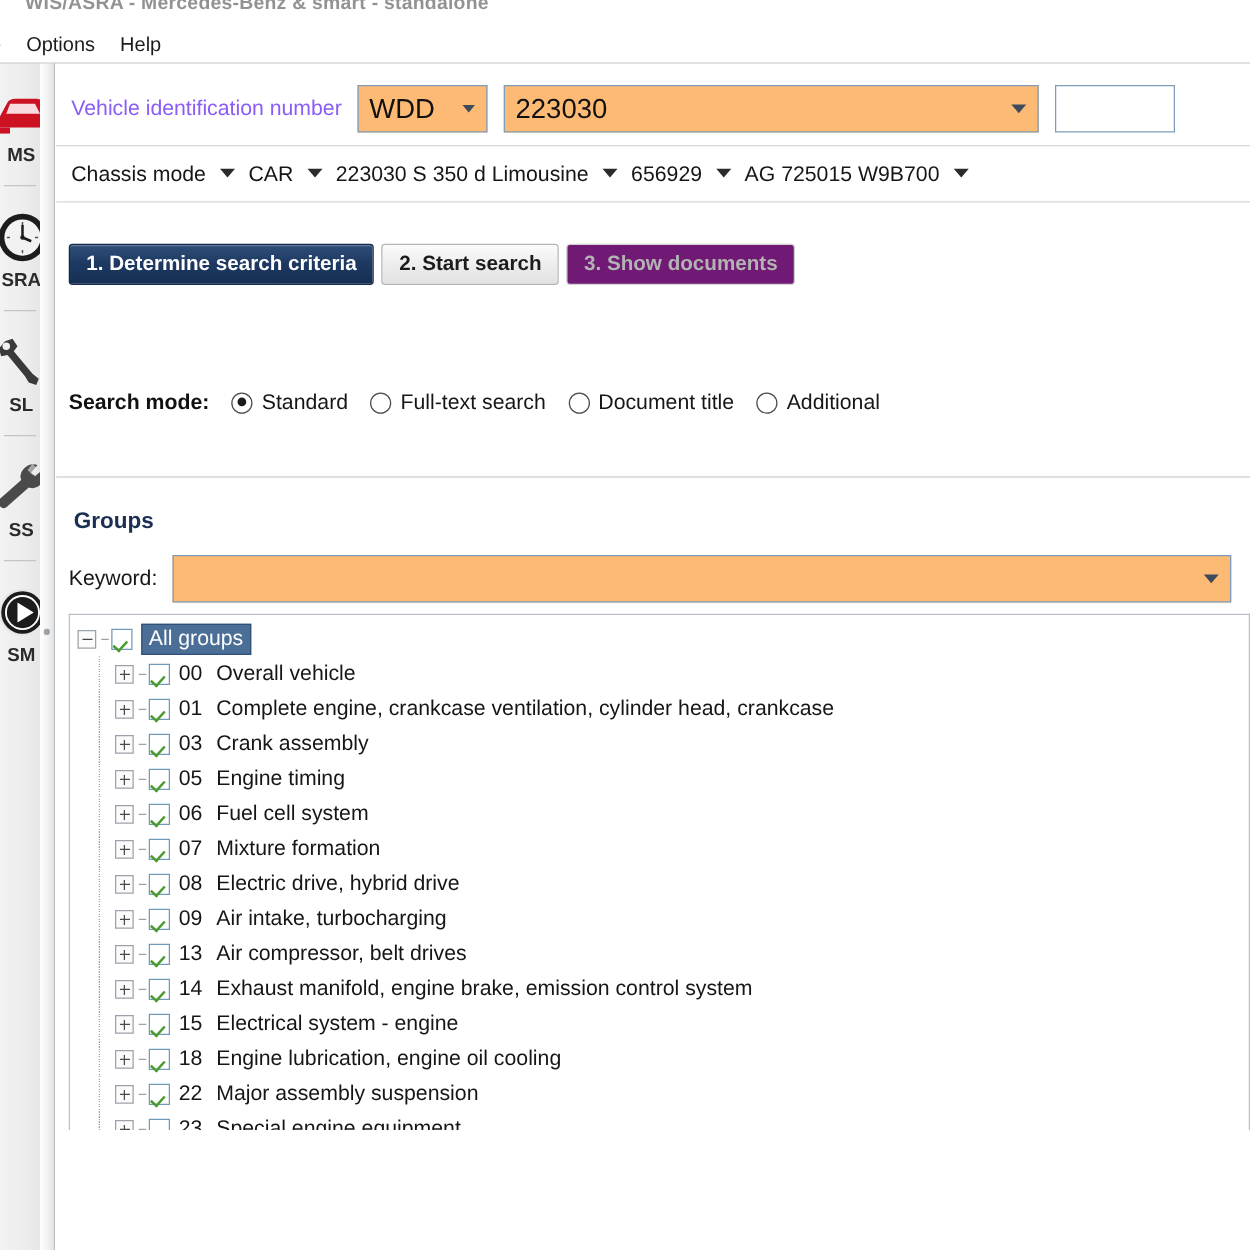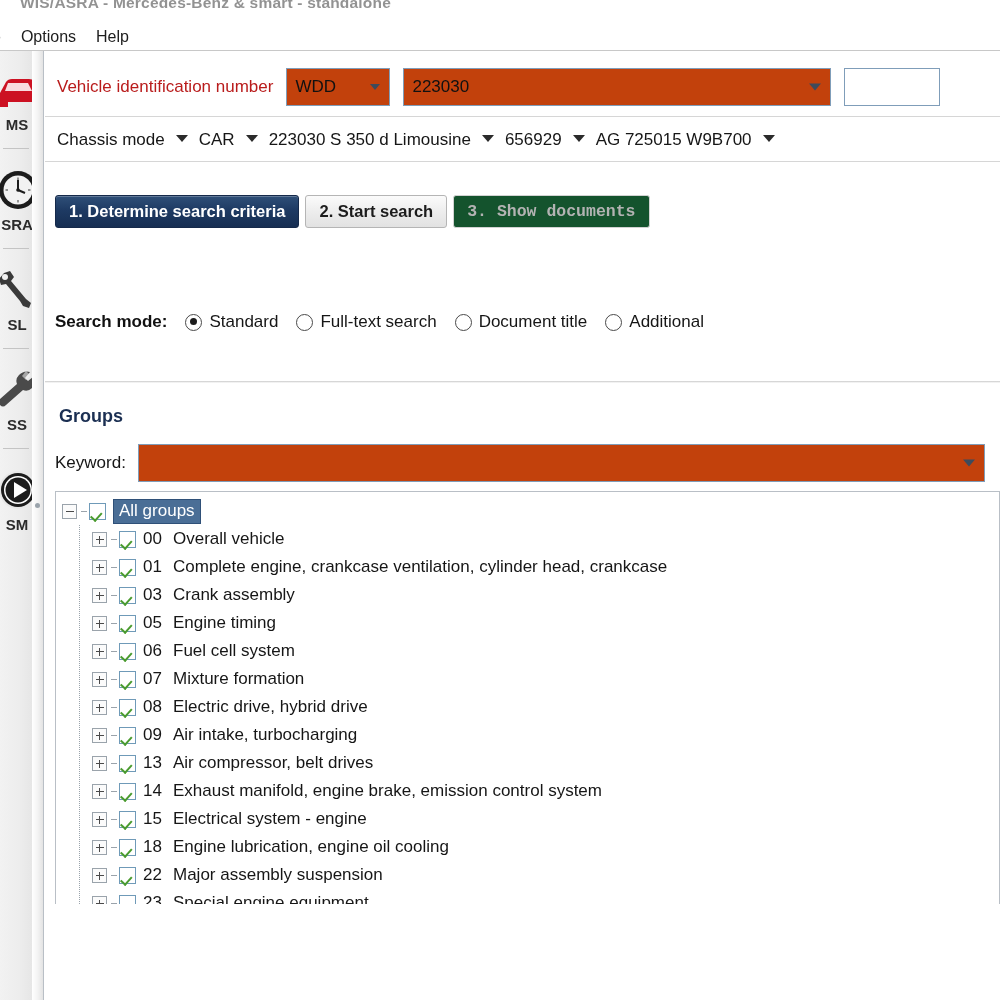--- a/index.html
+++ b/index.html
@@ -78,28 +78,28 @@
   }
 
   
   .vinrow {
     position: absolute; left: 0; top: 6px; width: 955px; height: 60px;
     display: flex; align-items: center;
     border-bottom: 1px solid #d6d6d6;
     background: #ffffff;
   }
   .vin-label {
-    font-size: 17px; color: #b91c1c; margin-left: 12px; white-space: nowrap;
+    font-size: 17px; color: #8b5cf6; margin-left: 12px; white-space: nowrap;
   }
   .combo {
     border: 1px solid #7f9db9;
-    background: #c2410c;
+    background: #fdba74;
     height: 38px;
     display: flex; align-items: center;
-    font-size: 17px; color: #111;
+    font-size: 22px; color: #111;
     position: relative;
   }
   .combo .val { padding: 0 8px; white-space: nowrap; overflow: hidden; }
   .combo .caret {
     position: absolute; right: 9px; top: 50%; transform: translateY(-50%);
     width: 0; height: 0;
     border-left: 6px solid transparent; border-right: 6px solid transparent;
     border-top: 7px solid #3d4b5c;
   }
   .combo.thin .caret {
@@ -139,24 +139,23 @@
     color: #ffffff;
     border: 1px solid #15294a;
     box-shadow: inset 0 1px 0 rgba(255,255,255,.25);
   }
   .tab.normal {
     background: linear-gradient(to bottom,#fbfbfb 0%, #ededed 50%, #e2e2e2 100%);
     color: #1c1c1c;
     border: 1px solid #b5b5b5;
   }
   .tab.disabled {
-    background: #14532d;
+    background: #701a75;
     color: #b3b3b3;
     border: 1px solid #d2d2d2;
-    font-family: Liberation Mono, monospace;
   }
 
   
   .directrow { position: absolute; left: 10px; top: 197px; width: 945px; height: 40px; display: flex; align-items: center; }
   .directrow .dlabel { font-size: 17px; color: #161616; white-space: nowrap; }
   .textbox {
     border: 1px solid #7f9db9; background: #ffffff; height: 36px;
     font-size: 16px; color: #111; padding: 0 6px;
     display: flex; align-items: center;
   }

